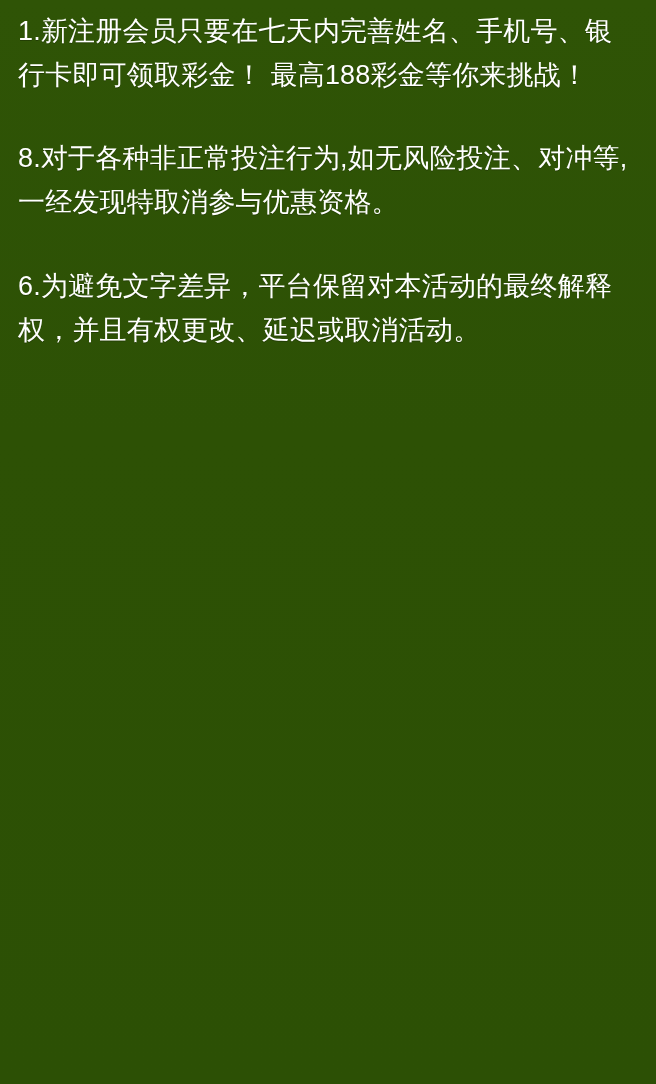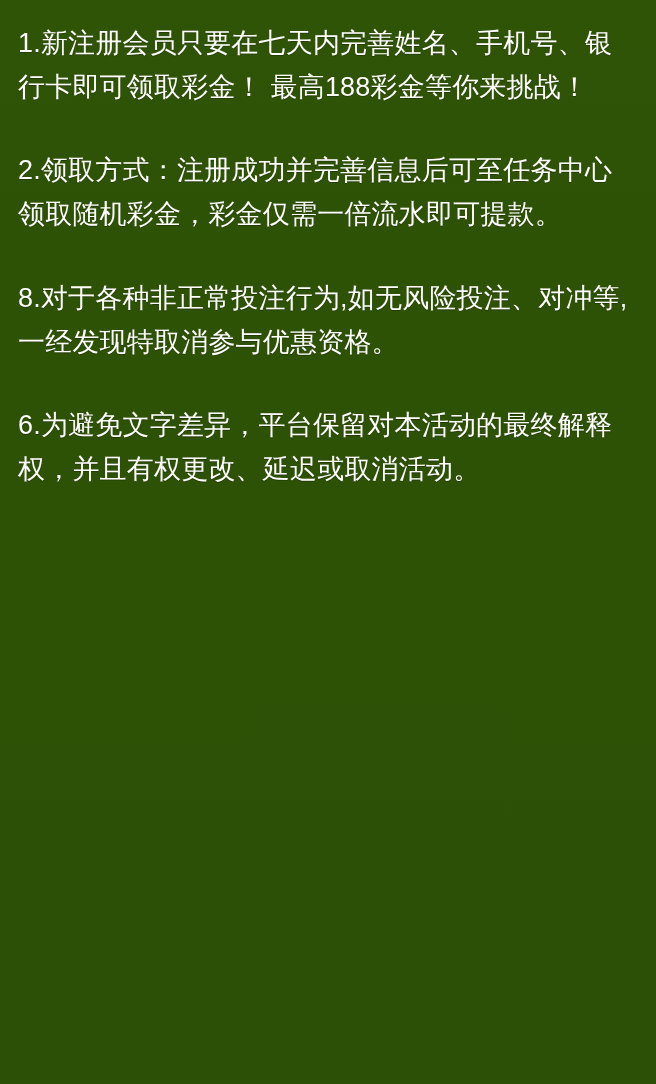--- a/index.html
+++ b/index.html
@@ -12,21 +12,21 @@
     background: #2e5206;
     font-family: "Liberation Sans", sans-serif;
     overflow: hidden;
   }
   .page {
     position: relative;
     width: 656px;
     height: 1084px;
     background: linear-gradient(180deg, #2f5406 0%, #2d5105 40%, #2c5005 100%);
     box-sizing: border-box;
-    padding: 22px 20px 0 18px;
+    padding: 10px 20px 0 18px;
   }
   .rules {
     display: block;
   }
   .rule {
     color: #ffffff;
     font-size: 27px;
     line-height: 1.62;
     letter-spacing: 0.2px;
     margin: 0 0 40px 0;
@@ -37,17 +37,16 @@
   .rule:last-child {
     margin-bottom: 2px;
   }
 </style>
 </head>
 <body>
 
 <div class="page">
   <div class="rules">
     <p class="rule">1.新注册会员只要在七天内完善姓名、手机号、银行卡即可领取彩金！ 最高188彩金等你来挑战！</p>
-    <p class="rule">2.领取方式：注册成功并完善信息后可至任务中心领取随机彩金，彩金仅需一倍流水即可提款。</p>
     <p class="rule">8.对于各种非正常投注行为,如无风险投注、对冲等,一经发现特取消参与优惠资格。</p>
     <p class="rule">6.为避免文字差异，平台保留对本活动的最终解释权，并且有权更改、延迟或取消活动。</p>
   </div>
 </div>
 
 </body></html>

